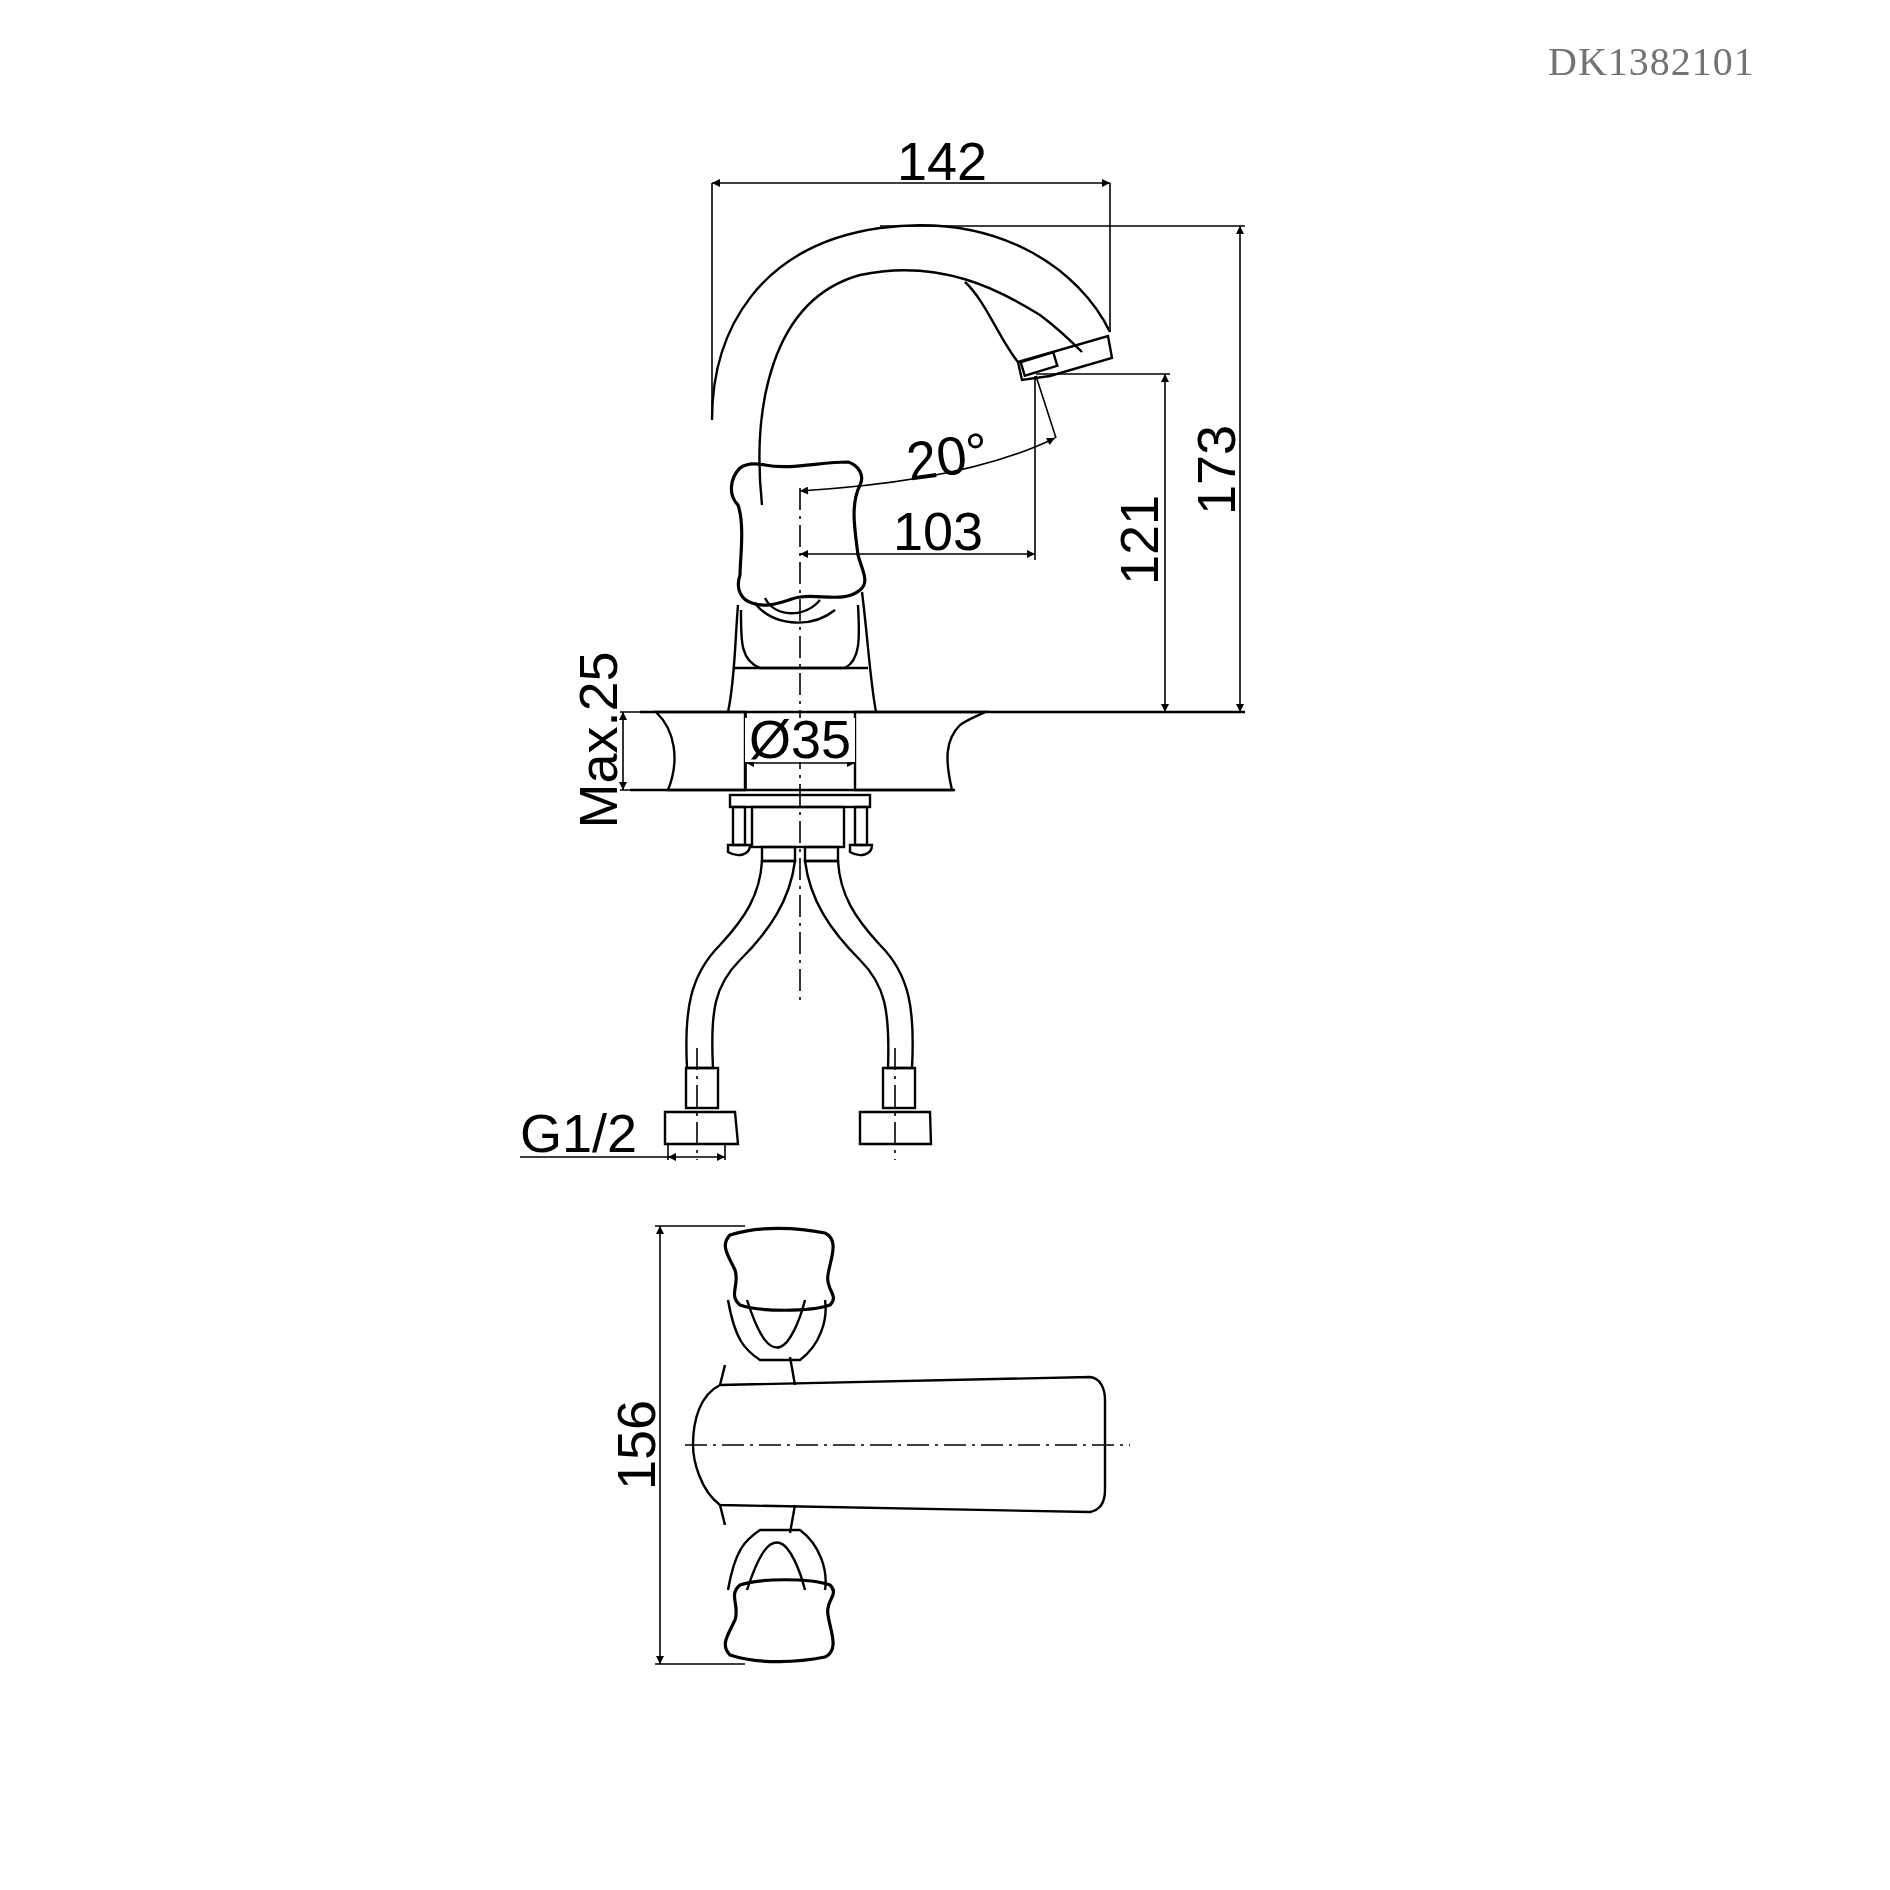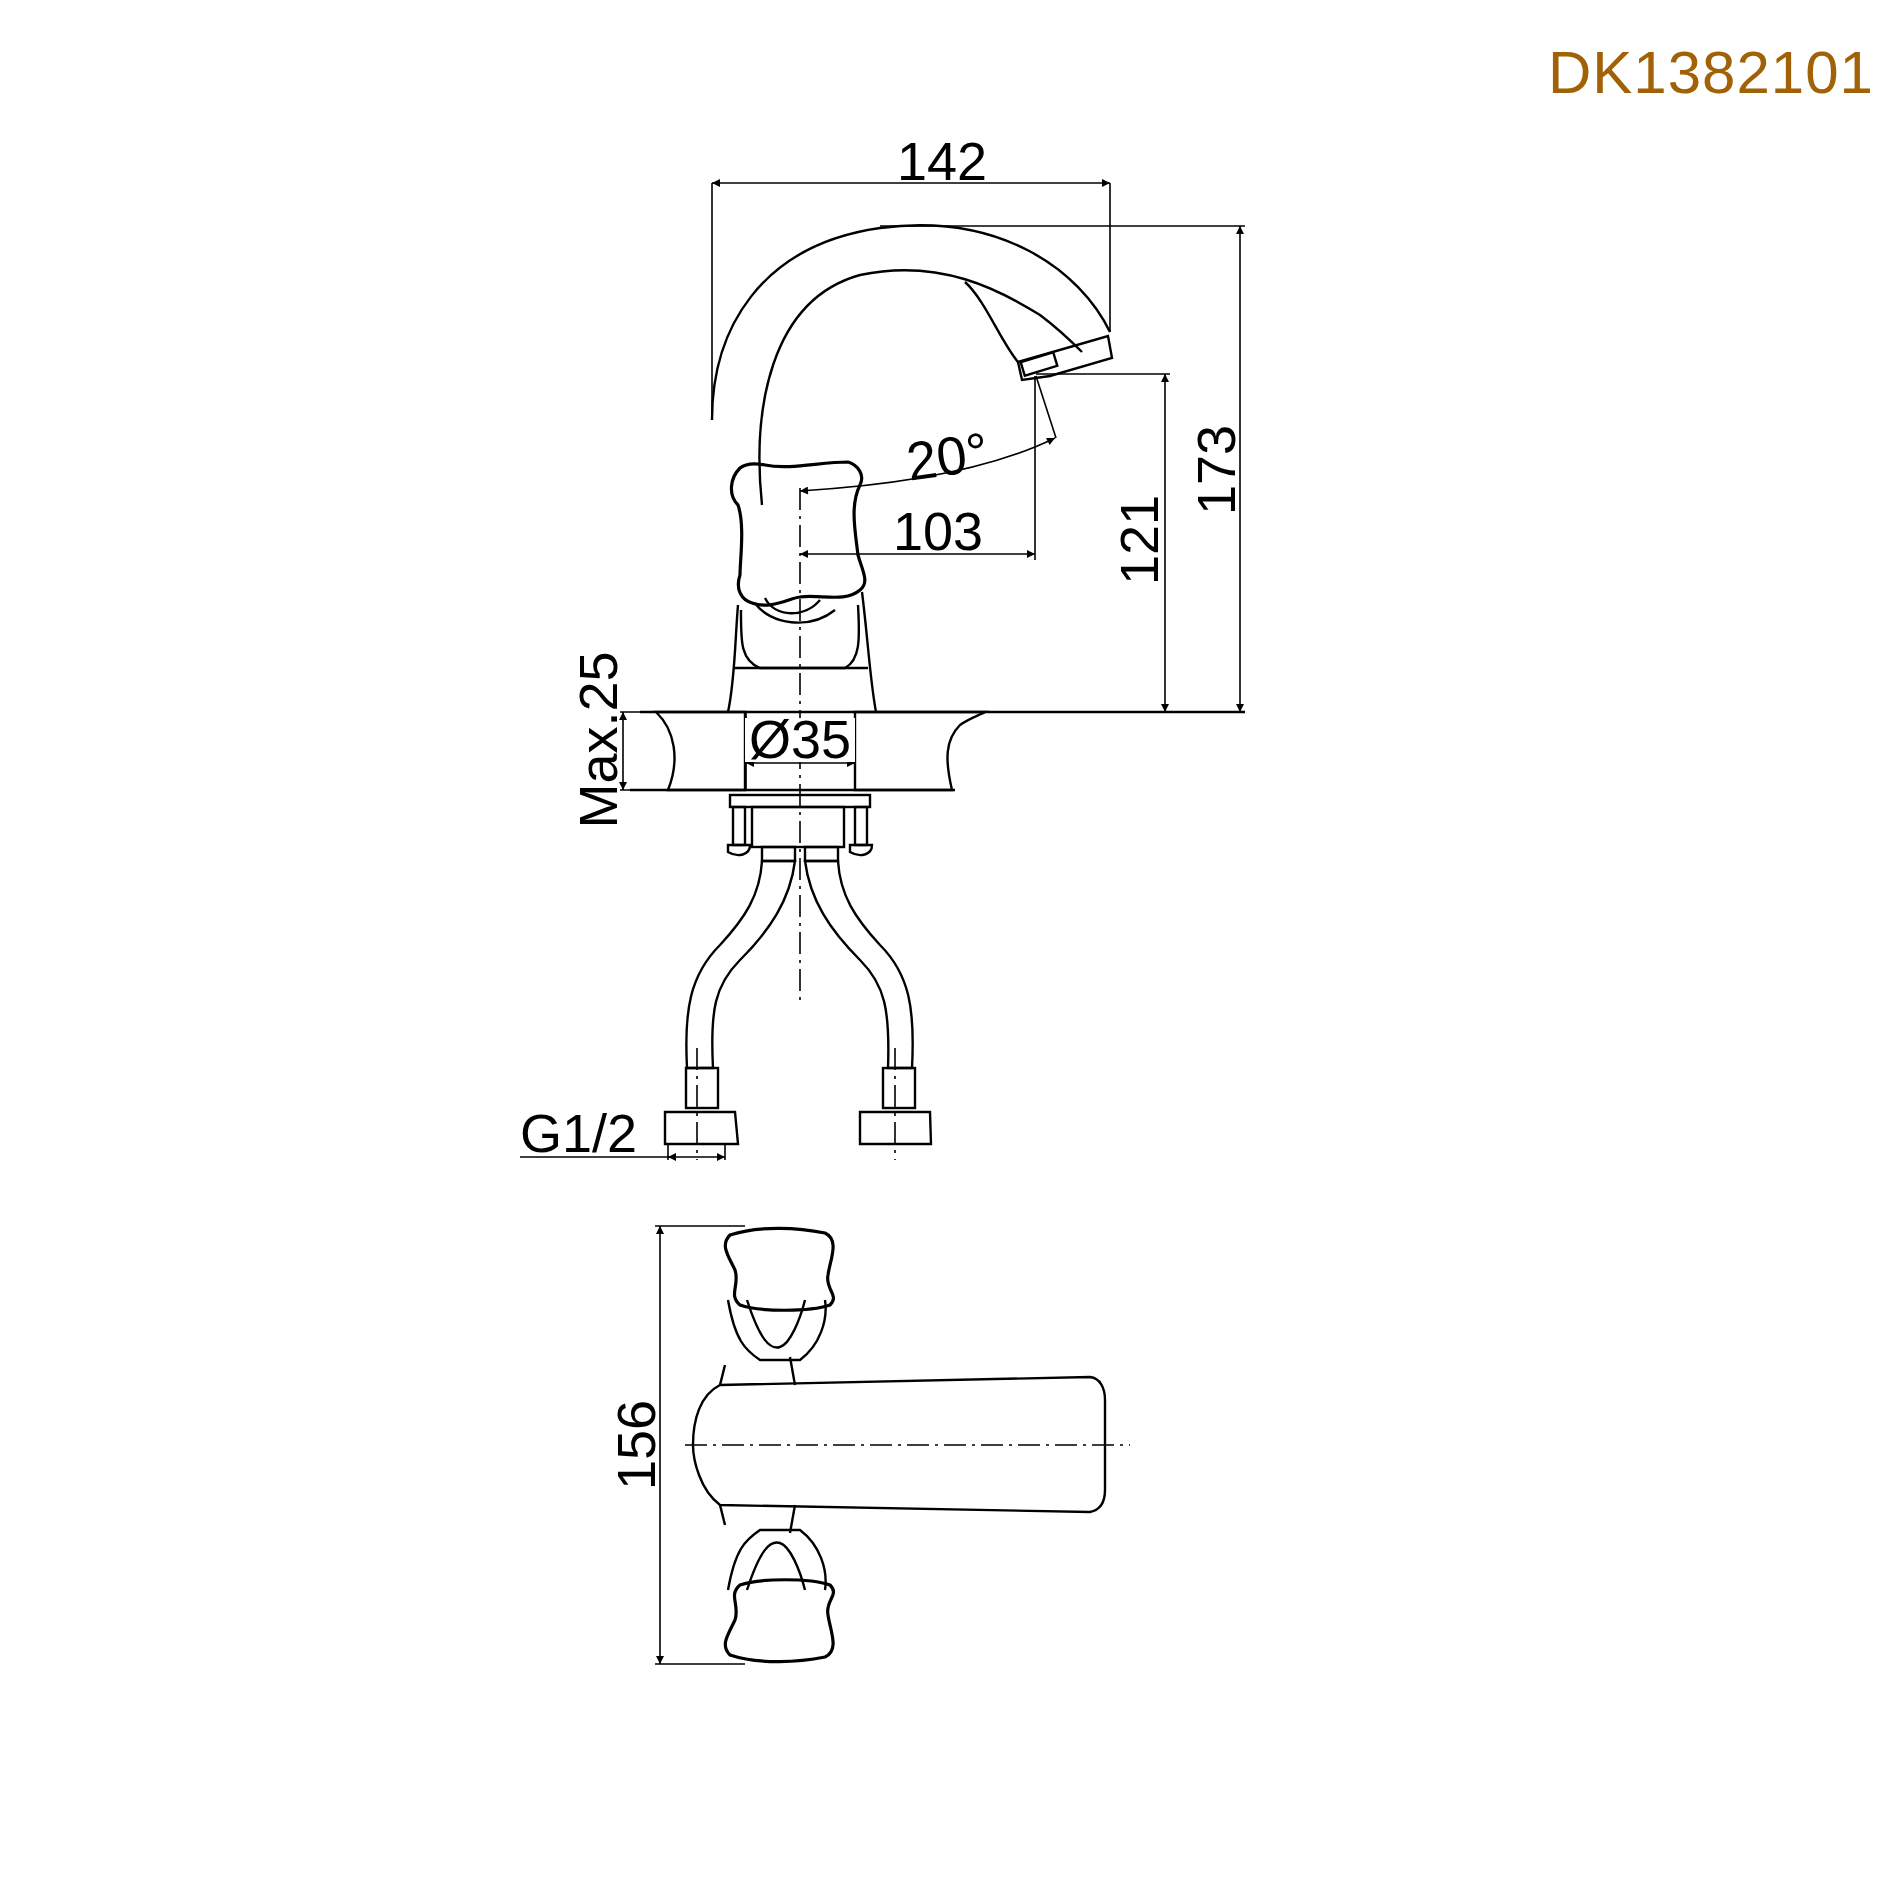--- a/index.html
+++ b/index.html
@@ -1,17 +1,17 @@
 <!DOCTYPE html>
 <html><head>
   <meta charset="utf-8">
   <style>
     html, body { margin: 0; padding: 0; background: #ffffff; }
     body { width: 1890px; height: 1890px; position: relative; overflow: hidden; font-family: "Liberation Sans", sans-serif; }
-    .model-code { position: absolute; left: 1548px; top: 38px; font-size: 60px; color: #a16207; letter-spacing: 1px; font-family: Liberation Sans, sans-serif; font-weight: 300; }
+    .model-code { position: absolute; left: 1548px; top: 38px; font-size: 40px; color: #737373; letter-spacing: 1px; font-family: Liberation Serif, serif; font-weight: 300; }
     svg.drawing { position: absolute; left: 0; top: 0; }
     .dim-text { font-family: "Liberation Sans", sans-serif; font-size: 54px; fill: #000; }
     .ln { stroke: #000; stroke-width: 2.4; fill: none; }
     .thin { stroke: #000; stroke-width: 1.6; fill: none; }
     .thick { stroke: #000; stroke-width: 3.2; fill: none; }
     .center { stroke: #000; stroke-width: 1.6; fill: none; stroke-dasharray: 22 6 3 6; }
   </style>
 </head>
 <body>
 

